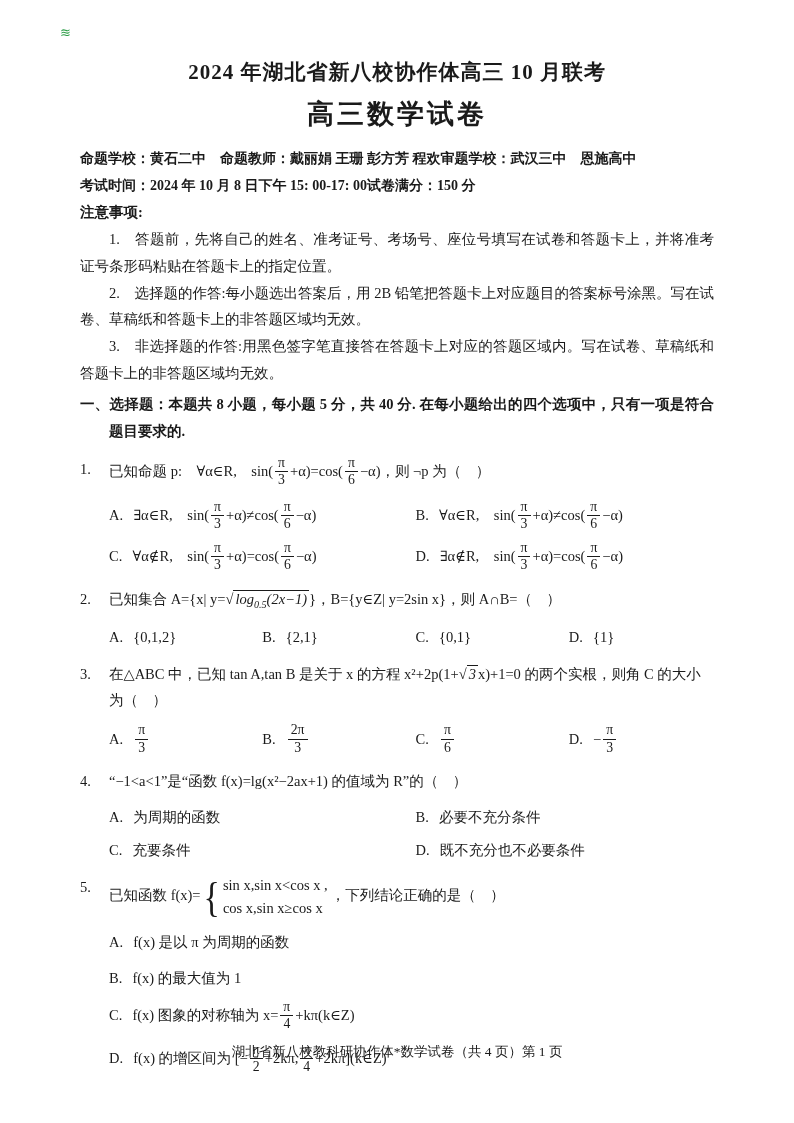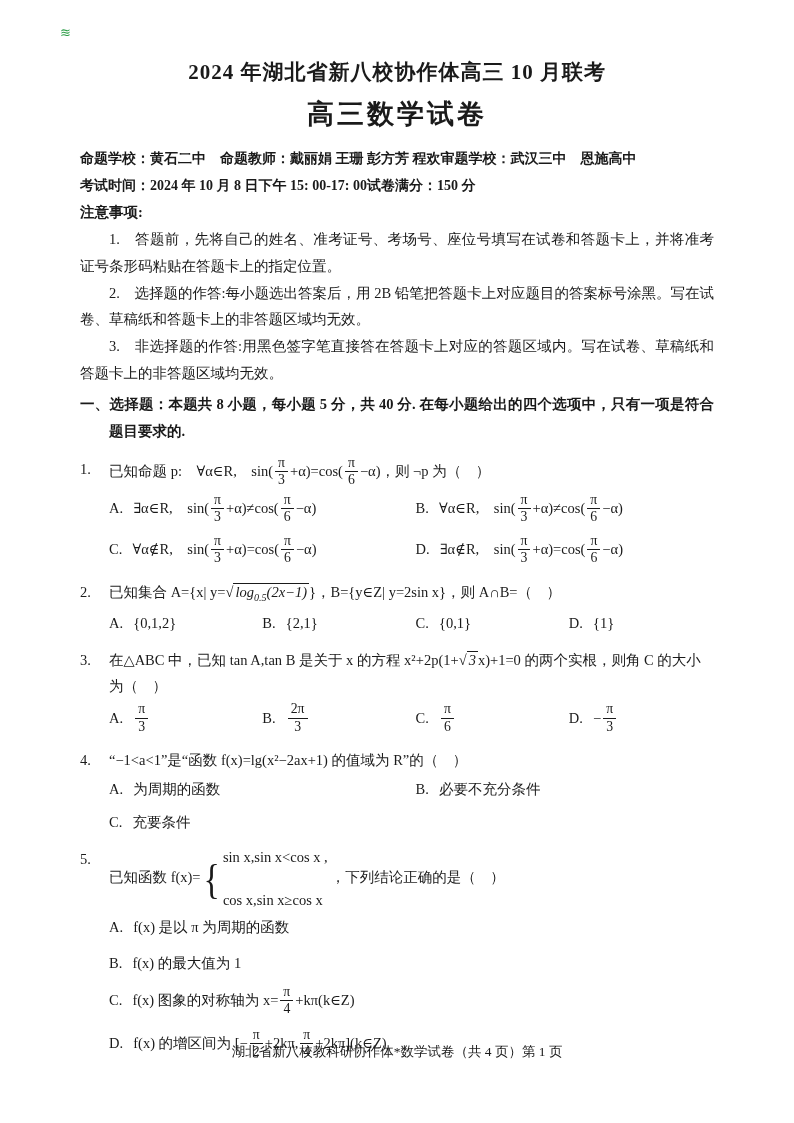--- a/index.html
+++ b/index.html
@@ -56,21 +56,21 @@
     margin-top: 4px;
     line-height: 1.85;
     padding-left: 2em;
     text-indent: -2em;
     text-align: justify;
   }
   .question { margin-top: 11px; }
   .q-row { display: flex; align-items: flex-start; line-height: 1.8; }
   .q-num { width: 2em; flex: none; }
   .q-body { flex: 1; }
-  .opts { padding-left: 2em; margin-top: 3px; line-height: 1.8; gap: 8px; }
+  .opts { padding-left: 2em; margin-top: 10px; line-height: 1.8; gap: 8px; }
   .grid2 { display: grid; grid-template-columns: 1fr 1fr; row-gap: 7px; }
   .grid4 { display: grid; grid-template-columns: repeat(4, 1fr); }
   .grid1 .opt { display: block; margin-bottom: 9px; }
   .opt-label { margin-right: 0.7em; }
   
   .frac {
     display: inline-flex;
     flex-direction: column;
     align-items: center;
     vertical-align: middle;
@@ -93,21 +93,21 @@
     margin: 0 3px;
   }
   .brace {
     display: inline-block;
     font-size: 34px;
     line-height: 1;
     transform: scaleY(1.25);
     margin-right: 3px;
     font-weight: 400;
   }
-  .case-lines { display: inline-flex; flex-direction: column; line-height: 1.55; gap: 20px; }
+  .case-lines { display: inline-flex; flex-direction: column; line-height: 1.55; }
   .footer {
     position: absolute;
     left: 0; right: 0;
     bottom: 62px;
     text-align: center;
     font-size: 13.5px;
   }
 </style>
 </head>
 <body>
@@ -220,20 +220,21 @@
 
   <div class="question">
     <div class="q-row">
       <span class="q-num">4.</span>
       <div class="q-body">“−1&lt;a&lt;1”是“函数 f(x)=lg(x²−2ax+1) 的值域为 R”的（　）</div>
     </div>
     <div class="opts grid2">
       <span class="opt"><span class="opt-label">A.</span><span class="opt-text">为周期的函数</span></span>
       <span class="opt"><span class="opt-label">B.</span><span class="opt-text">必要不充分条件</span></span>
       <span class="opt"><span class="opt-label">C.</span><span class="opt-text">充要条件</span></span>
+      <span class="opt"><span class="opt-label">D.</span><span class="opt-text">既不充分也不必要条件</span></span>
     </div>
   </div>
 
   <div class="question">
     <div class="q-row">
       <span class="q-num">5.</span>
       <div class="q-body">
         <span>已知函数 f(x)=</span><span class="cases">
             <span class="brace">{</span>
             <span class="case-lines">

